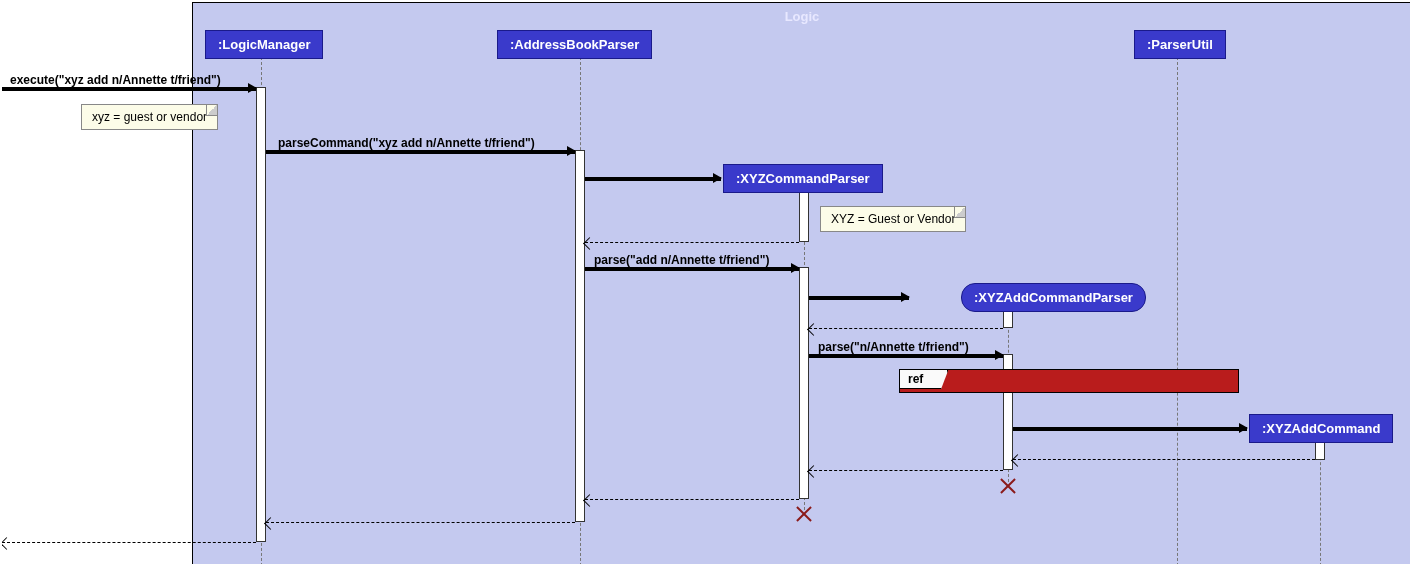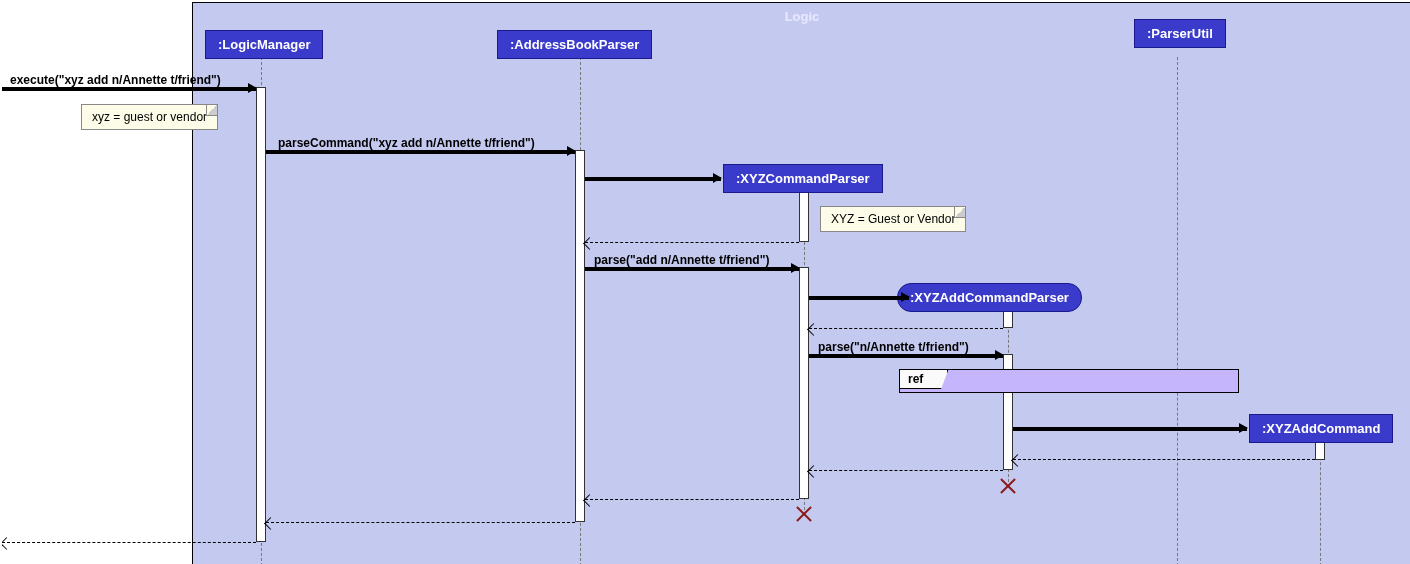--- a/index.html
+++ b/index.html
@@ -57,41 +57,41 @@
   .destroy {
     position:absolute; width:20px; height:20px; z-index:5;
   }
   .destroy::before, .destroy::after {
     content:""; position:absolute; left:50%; top:0; width:2px; height:100%;
     background:#8b1a1a; transform-origin:center;
   }
   .destroy::before { transform: translateX(-50%) rotate(45deg);}
   .destroy::after { transform: translateX(-50%) rotate(-45deg);}
   .ref-frame {
-    position:absolute; background:#c4b5fd; border:1.5px solid #000; z-index:4;
+    position:absolute; background:#b91c1c; border:1.5px solid #000; z-index:4;
   }
   .ref-tab {
     position:absolute; top:0; left:0; padding:2px 24px 2px 8px; border-right:1.5px solid #000;
     border-bottom:1.5px solid #000; font-weight:bold; background:#fafafa;
     clip-path: polygon(0 0, 100% 0, 85% 100%, 0 100%);
   }
   .ref-label { position:absolute; font-weight:bold; font-size:12px; }
 </style>
 </head>
 <body>
 
 <div class="frame">
   <div class="frame-title">Logic</div>
 </div>
 
 <div class="participant" style="left:203px; top:28px;">:LogicManager</div>
 <div class="participant" style="left:495px; top:28px;">:AddressBookParser</div>
-<div class="participant" style="left:1132px; top:17px;">:ParserUtil</div>
+<div class="participant" style="left:1132px; top:28px;">:ParserUtil</div>
 <div class="participant" style="left:721px; top:162px;text-align:right;">:XYZCommandParser</div>
-<div class="participant" style="left:895px; top:281px;border-radius:14px;">:XYZAddCommandParser</div>
+<div class="participant" style="left:959px; top:281px;border-radius:14px;">:XYZAddCommandParser</div>
 <div class="participant" style="left:1247px; top:412px;text-align:right;">:XYZAddCommand</div>
 
 <div class="lifeline" style="left:259px; top:55px; height:509px;"></div>
 <div class="lifeline" style="left:578px; top:55px; height:509px;"></div>
 <div class="lifeline" style="left:1175px; top:55px; height:509px;"></div>
 <div class="lifeline" style="left:802px; top:190px; height:318px;"></div>
 <div class="lifeline" style="left:1006px; top:308px; height:172px;"></div>
 <div class="lifeline" style="left:1318px; top:440px; height:124px;"></div>
 
 <div class="activation" style="left:254px; top:85px; height:455px;"></div>

